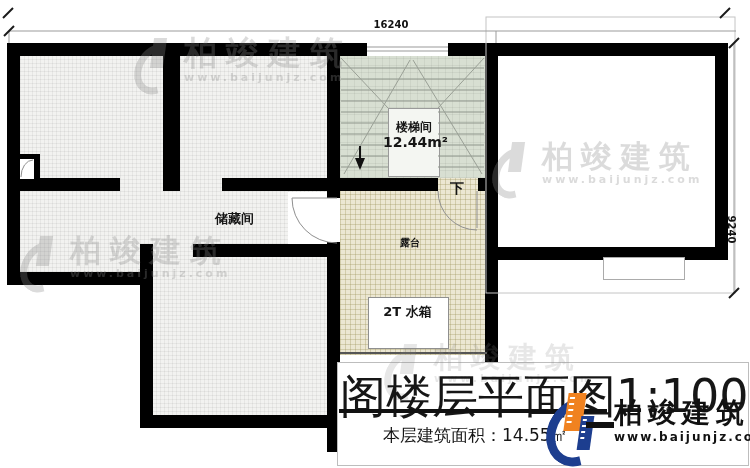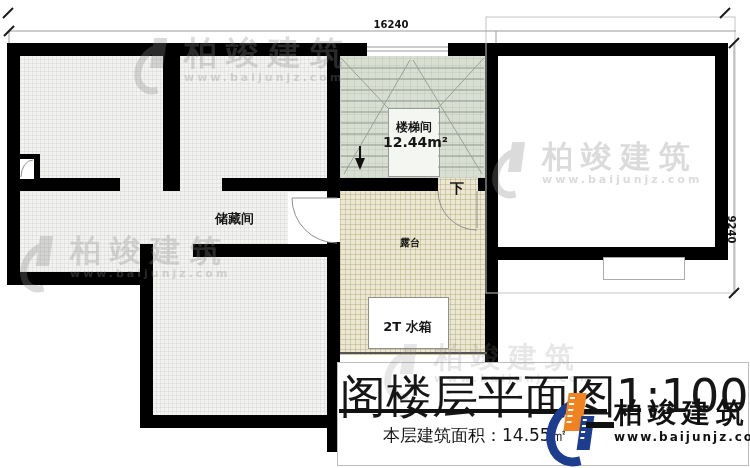--- a/index.html
+++ b/index.html
@@ -152,21 +152,21 @@
     <line x1="729" y1="298" x2="739" y2="288"></line>
     <line x1="733" y1="457" x2="743" y2="447"></line>
   </g>
 </svg>
 
 <div class="lbl" style="left:192px;top:210px;width:85px;font-size:13px;">储藏间</div>
 <div class="lbl" style="left:383px;top:119px;width:62px;font-size:12px;">楼梯间</div>
 <div class="lbl" style="left:383px;top:134px;width:62px;font-size:14px;">12.44m²</div>
 <div class="lbl" style="left:446px;top:180px;width:22px;font-size:14px;">下</div>
 <div class="lbl" style="left:379px;top:236px;width:62px;font-size:10px;">露台</div>
-<div class="lbl" style="left:360px;top:318px;width:95px;font-size:13px;z-index:40;">2T 水箱</div>
+<div class="lbl" style="left:360px;top:303px;width:95px;font-size:13px;z-index:40;">2T 水箱</div>
 
 <div class="dimlbl" style="left:356px;top:19px;width:70px;text-align:center;">16240</div>
 <div class="dimlbl" style="left:718px;top:224px;transform:rotate(90deg);">9240</div>
 
 <div class="wm" style="left:136px;top:36px;">
   <div class="wicon">
       <div class="wcres"></div>
       <div class="wbldg"></div>
     </div>
   <div class="wtxt">

